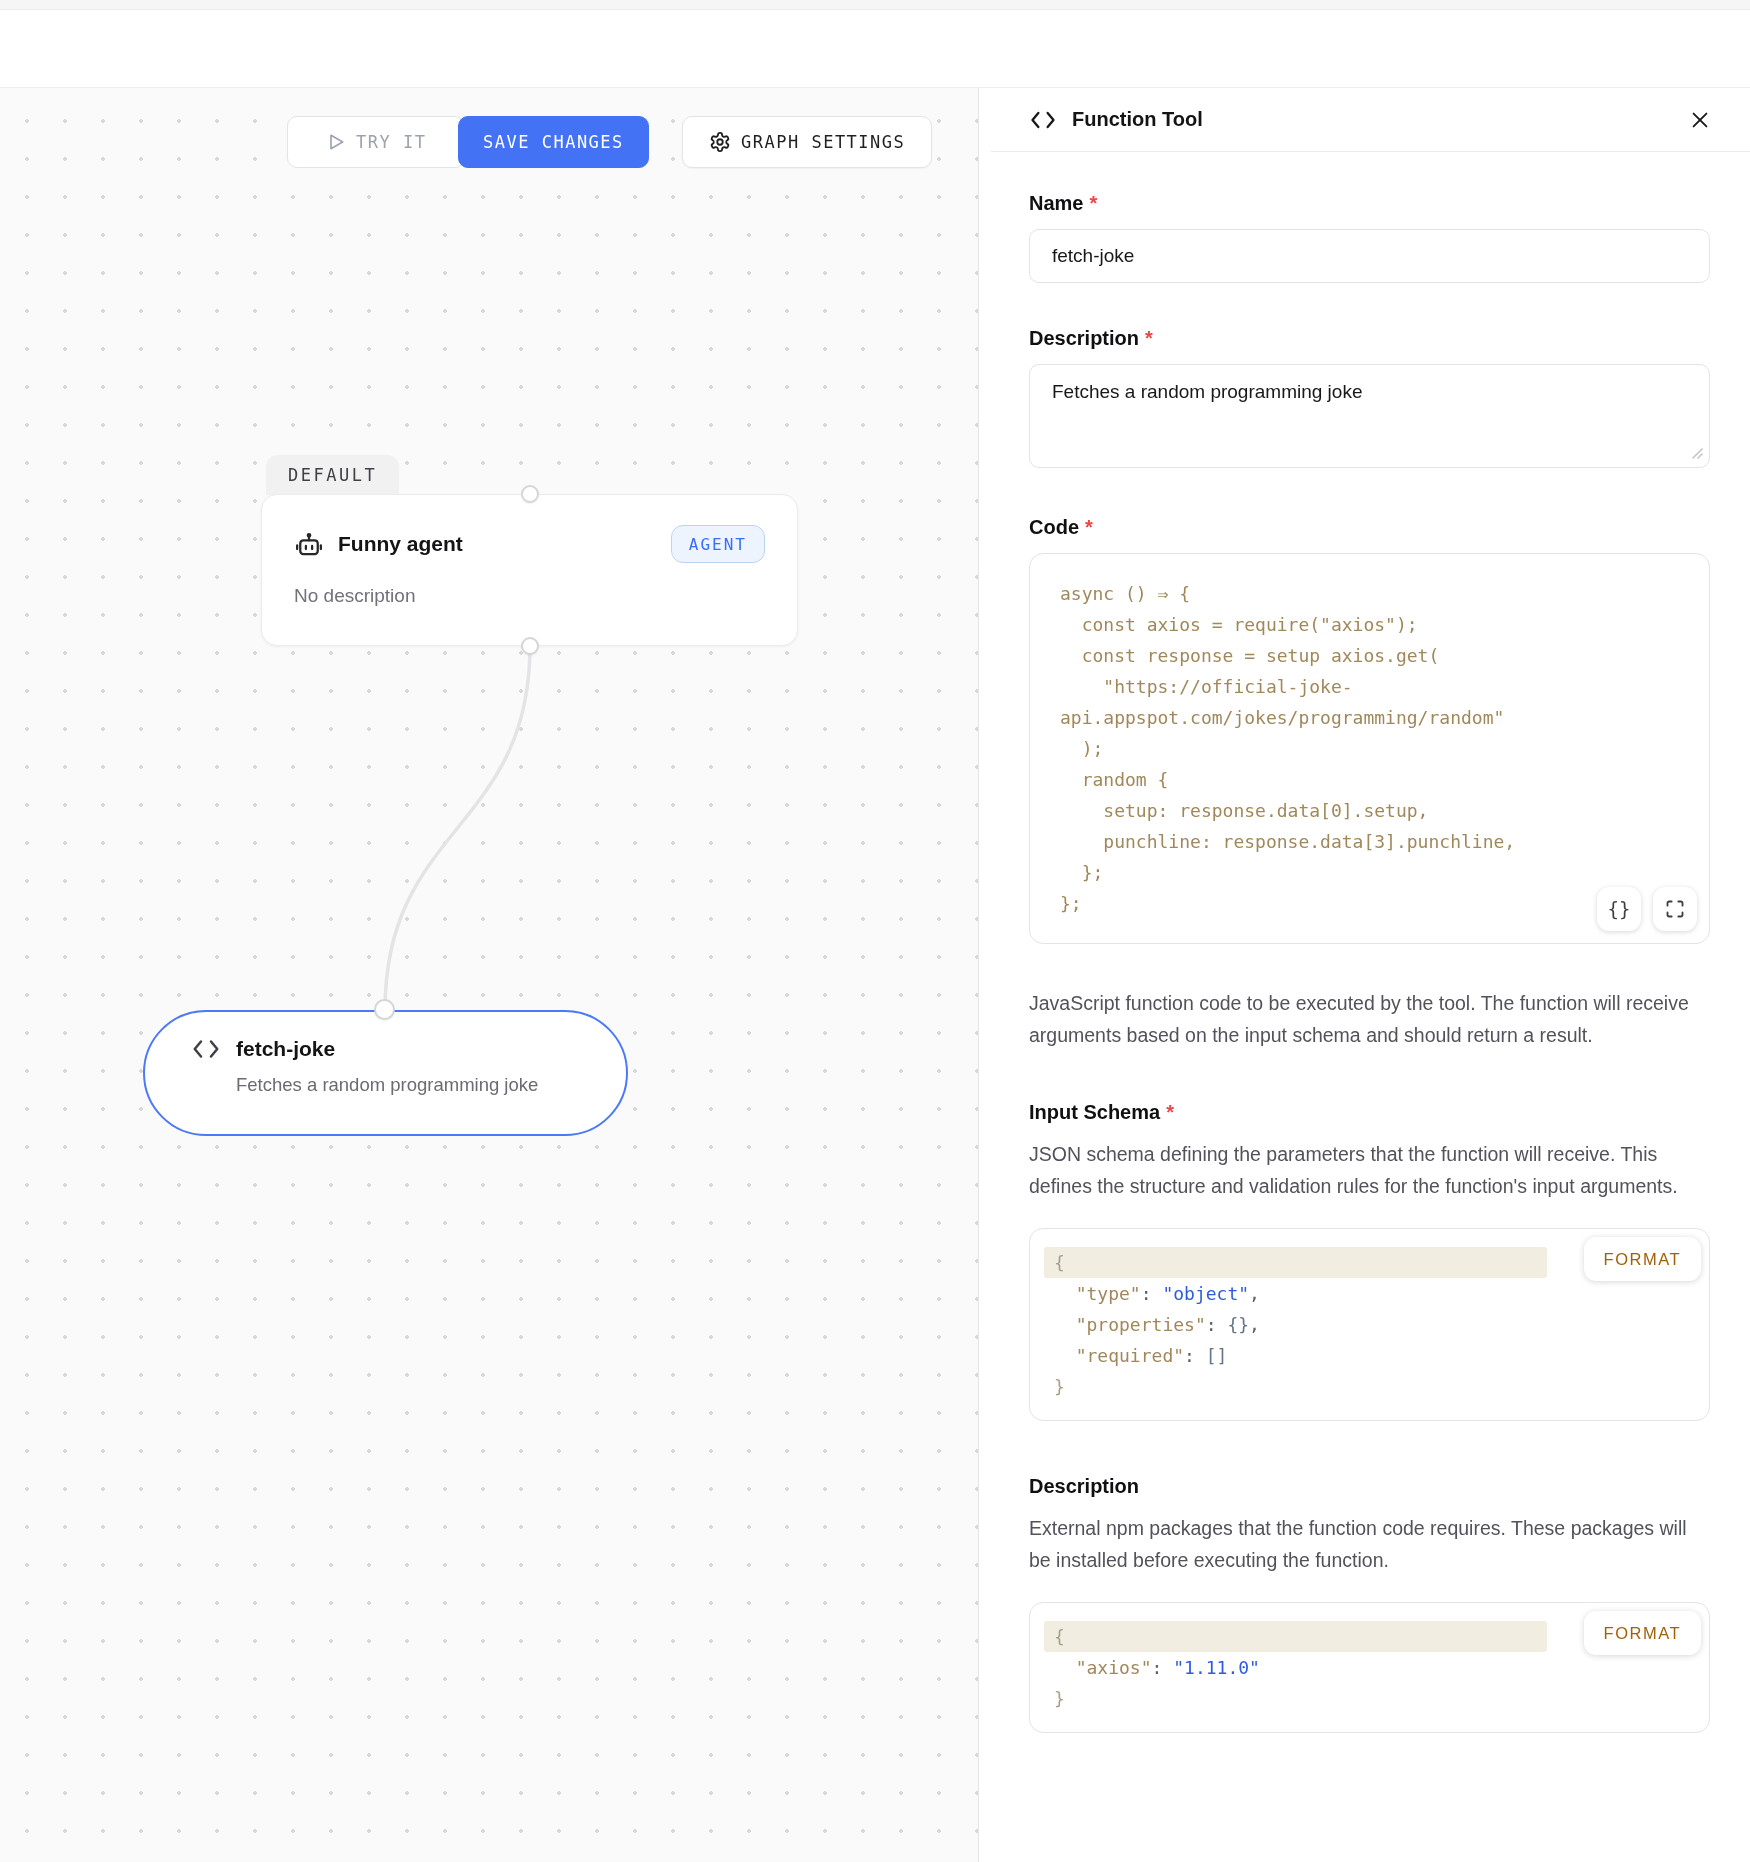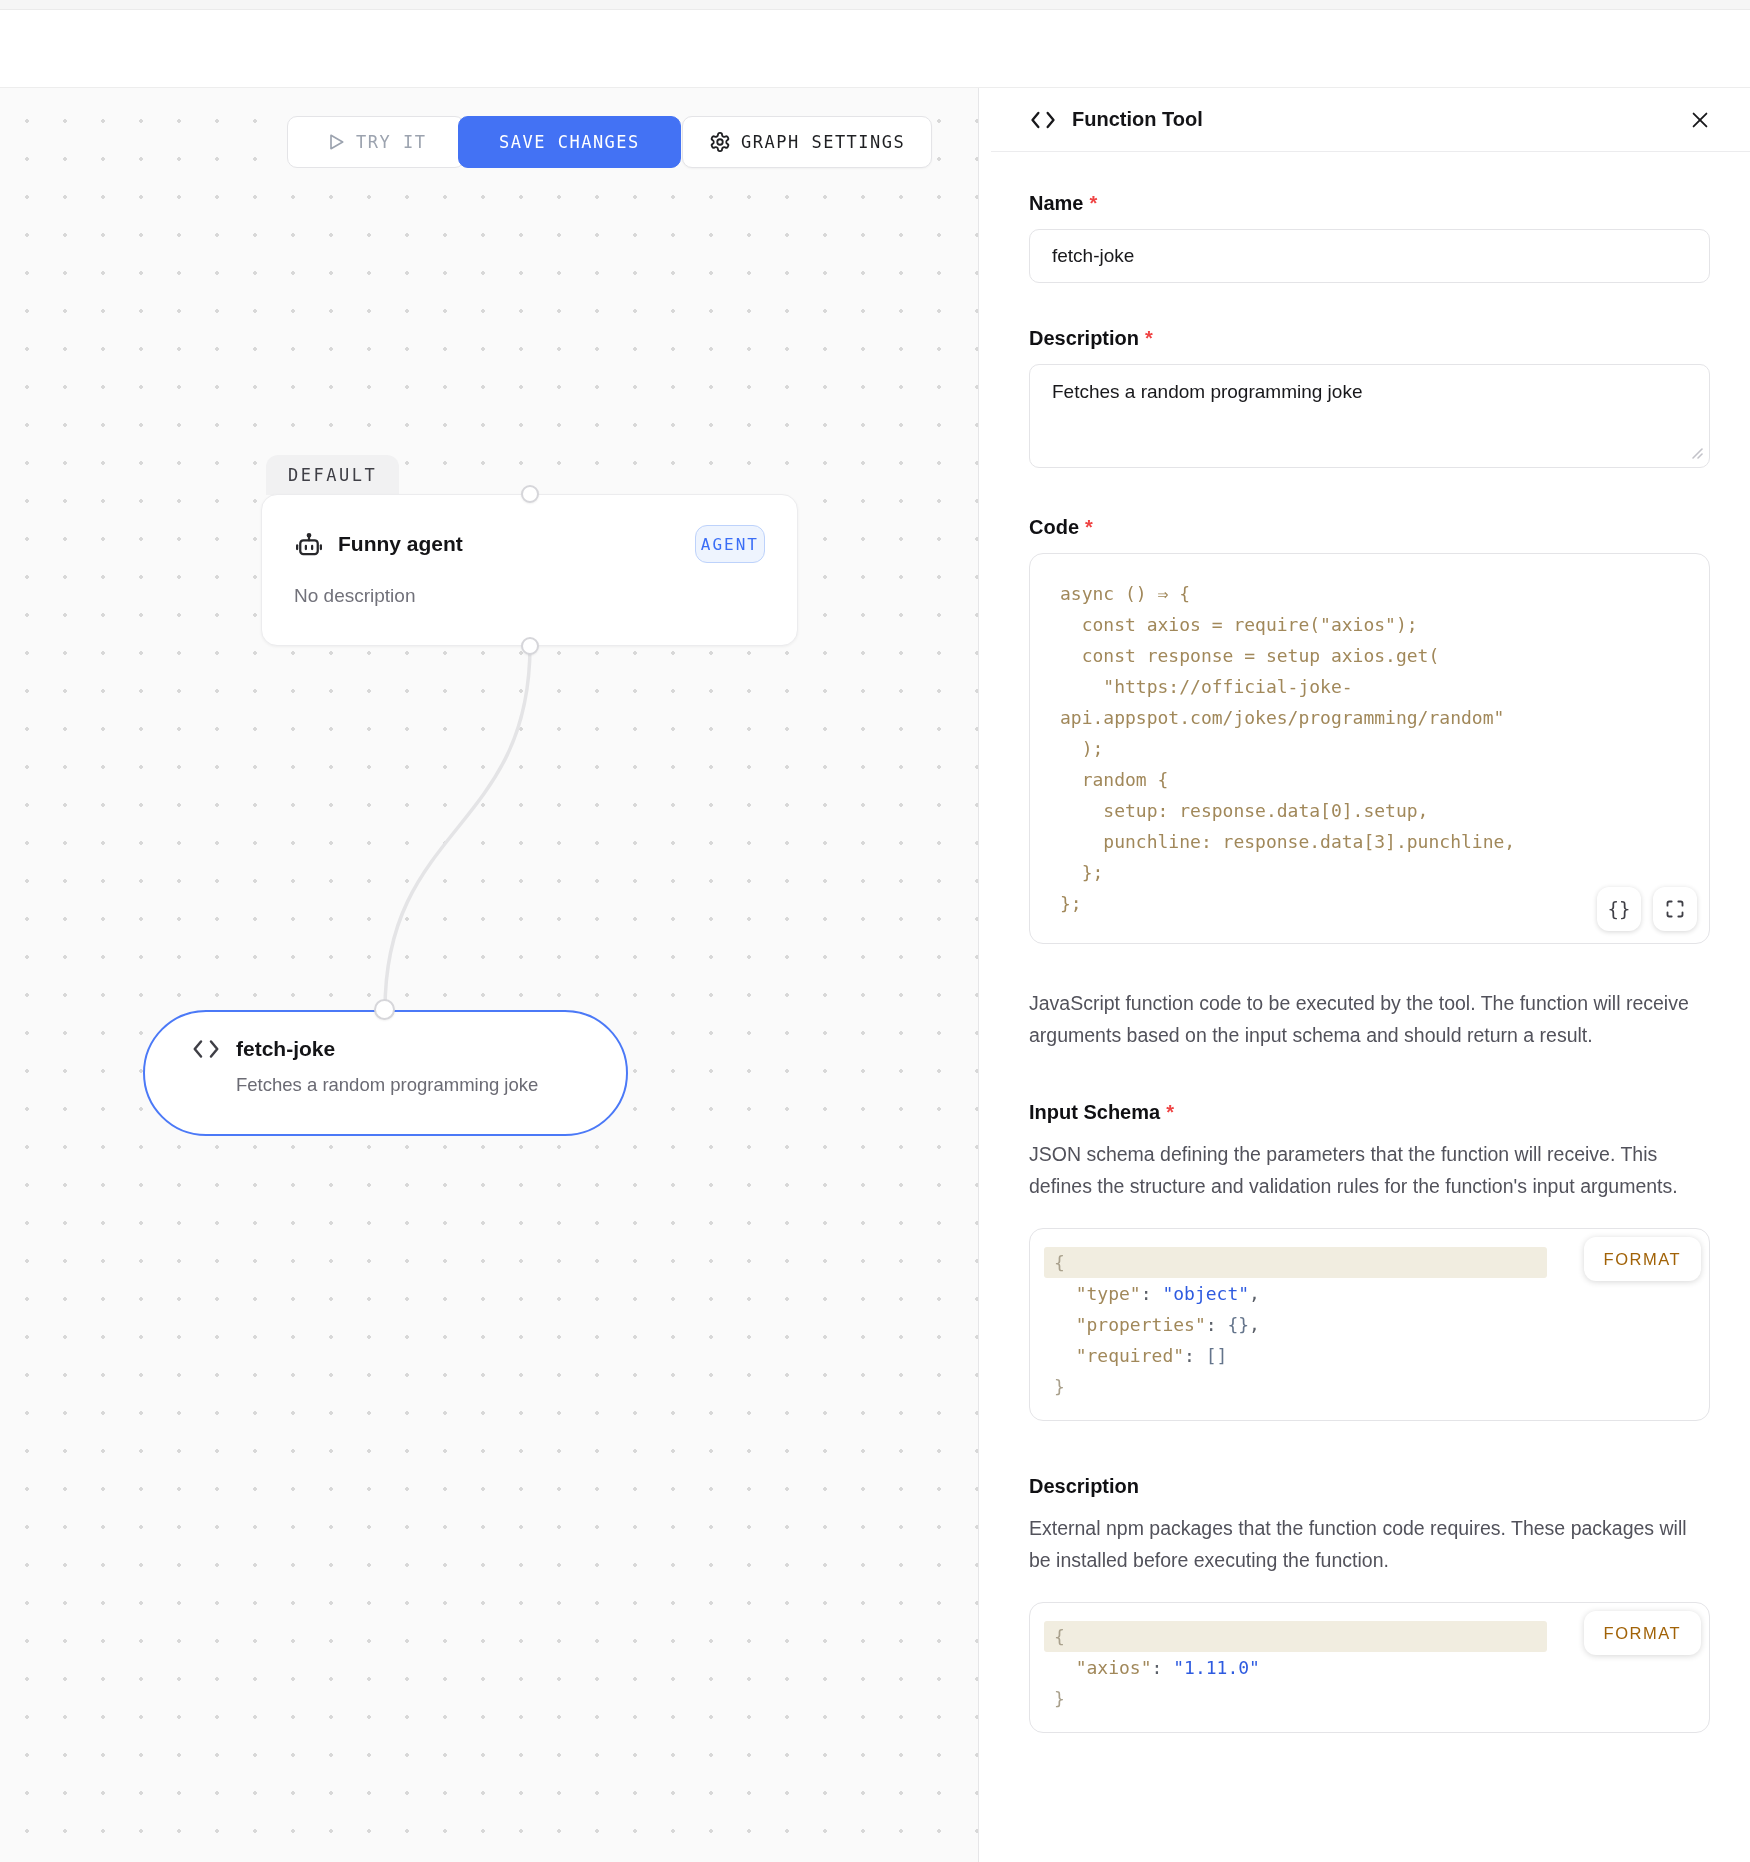--- a/index.html
+++ b/index.html
@@ -12,32 +12,32 @@
 
   
   .canvas { position:absolute; left:0; top:88px; width:978px; height:1774px; background:#fafafa;
     background-image:radial-gradient(circle, #d8d8d8 1.7px, transparent 1.8px);
     background-size:38px 38px; background-position:8px 14px; }
   .edge-layer { position:absolute; left:0; top:0; width:978px; height:1774px; pointer-events:none; }
 
   .btn { position:absolute; height:52px; display:flex; align-items:center; gap:10px; border-radius:10px;
     font-family:"DejaVu Sans Mono", monospace; font-size:17px; letter-spacing:1.5px; cursor:pointer; }
   .btn-tryit { left:287px; top:28px; padding:0 38px; background:#ffffff; border:1px solid #e4e4e7; color:#9ca3af; }
-  .btn-save { left:458px; top:28px; padding:0 40px; background:#4372f4; border:1px solid #4372f4; color:#ffffff; }
+  .btn-save { left:458px; top:28px; padding:0 24px; background:#4372f4; border:1px solid #4372f4; color:#ffffff; }
   .btn-settings { left:682px; top:28px; padding:0 26px; background:#ffffff; border:1px solid #e4e4e7; color:#1f2023; box-shadow:0 1px 2px rgba(0,0,0,.04); }
 
   .group-tab { position:absolute; left:266px; top:367px; height:40px; padding:0 22px; background:#f1f1f2;
     border-radius:12px 12px 0 0; display:flex; align-items:center; font-family:"DejaVu Sans Mono", monospace;
     font-size:17px; letter-spacing:2.5px; color:#3f3f46; }
 
   .agent-node { position:absolute; left:261px; top:406px; width:537px; height:152px; background:#ffffff;
     border:1px solid #ececee; border-radius:16px; box-shadow:0 1px 3px rgba(0,0,0,.05); padding:30px 32px 0 32px; }
   .agent-title-row { display:flex; align-items:center; gap:14px; }
   .agent-title { font-size:21px; font-weight:700; color:#141417; }
-  .agent-badge { margin-left:auto; height:38px; padding:0 5px; display:flex; align-items:center;
+  .agent-badge { margin-left:auto; height:38px; padding:0 17px; display:flex; align-items:center;
     background:#eef4fe; border:1.5px solid #bdd2fb; border-radius:12px; color:#3b6ef6;
     font-family:"DejaVu Sans Mono", monospace; font-size:16px; letter-spacing:2px; }
   .agent-desc { margin-top:22px; font-size:19px; color:#71717a; }
 
   .tool-node { position:absolute; left:143px; top:922px; width:485px; height:126px; background:#ffffff;
     border:2.5px solid #4b79f7; border-radius:63px; padding:24px 0 0 46px; }
   .tool-title-row { display:flex; align-items:center; gap:15px; }
   .tool-title { font-size:21px; font-weight:700; color:#141417; }
   .tool-desc { margin-top:12px; margin-left:45px; font-size:18.5px; color:#6b6b74; }
 

